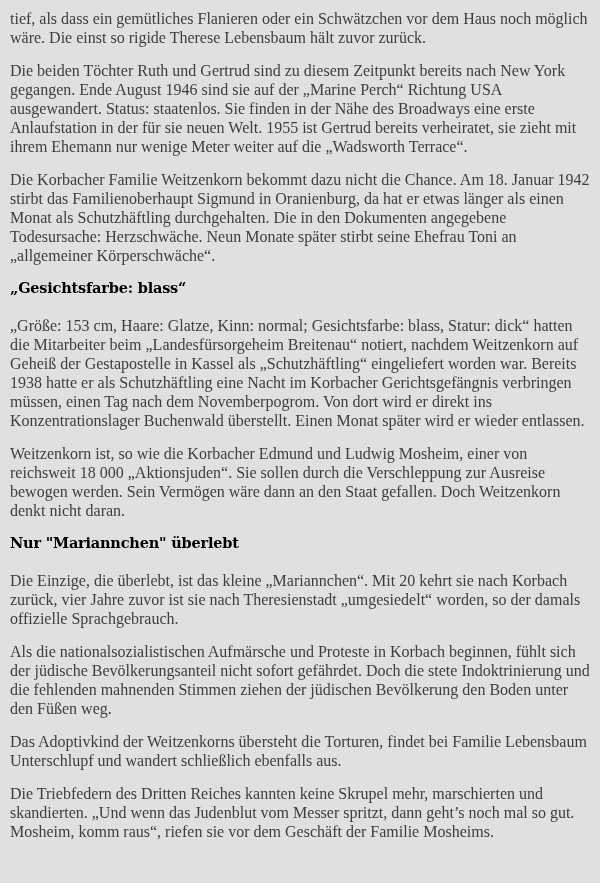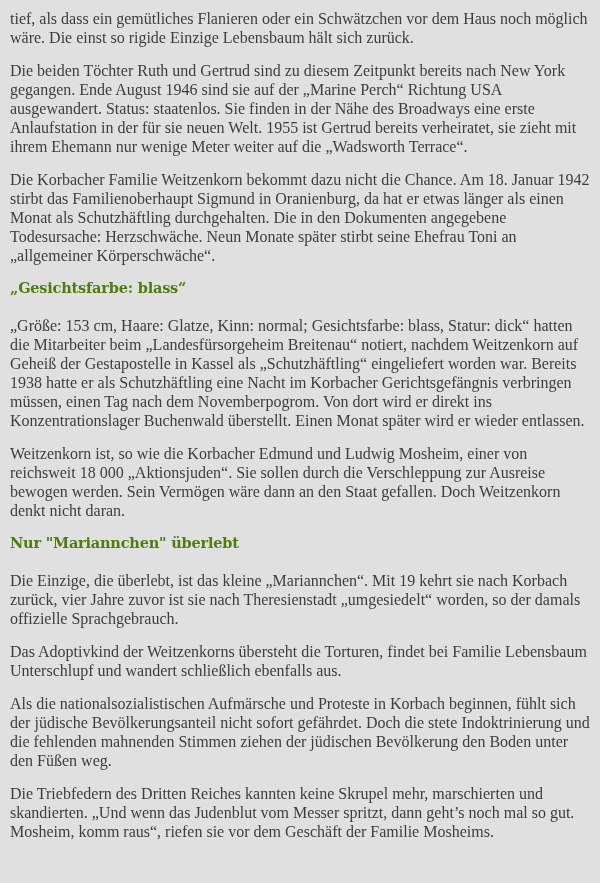--- a/index.html
+++ b/index.html
@@ -20,33 +20,33 @@
     font-size: 16px;
     line-height: 19px;
     margin: 0 0 14px 0;
     text-align: left;
   }
   .article-body h2 {
     font-family: "DejaVu Serif", serif;
     font-weight: bold;
     font-size: 14.5px;
     line-height: 18px;
-    color: #4d7c0f;
+    color: #000000;
     letter-spacing: -0.2px;
     margin: 14px 0 19px 0;
   }
 </style>
 </head>
 <body>
 
 <div class="article-body">
-  <p>tief, als dass ein gemütliches Flanieren oder ein Schwätzchen vor dem Haus noch möglich wäre. Die einst so rigide Einzige Lebensbaum hält sich zurück.</p>
+  <p>tief, als dass ein gemütliches Flanieren oder ein Schwätzchen vor dem Haus noch möglich wäre. Die einst so rigide Therese Lebensbaum hält zuvor zurück.</p>
   <p>Die beiden Töchter Ruth und Gertrud sind zu diesem Zeitpunkt bereits nach New York gegangen. Ende August 1946 sind sie auf der „Marine Perch“ Richtung USA ausgewandert. Status: staatenlos. Sie finden in der Nähe des Broadways eine erste Anlaufstation in der für sie neuen Welt. 1955 ist Gertrud bereits verheiratet, sie zieht mit ihrem Ehemann nur wenige Meter weiter auf die „Wadsworth Terrace“.</p>
   <p>Die Korbacher Familie Weitzenkorn bekommt dazu nicht die Chance. Am 18. Januar 1942 stirbt das Familienoberhaupt Sigmund in Oranienburg, da hat er etwas länger als einen Monat als Schutzhäftling durchgehalten. Die in den Dokumenten angegebene Todesursache: Herzschwäche. Neun Monate später stirbt seine Ehefrau Toni an „allgemeiner Körperschwäche“.</p>
   <h2>„Gesichtsfarbe: blass“</h2>
   <p>„Größe: 153 cm, Haare: Glatze, Kinn: normal; Gesichtsfarbe: blass, Statur: dick“ hatten die Mitarbeiter beim „Landesfürsorgeheim Breitenau“ notiert, nachdem Weitzenkorn auf Geheiß der Gestapostelle in Kassel als „Schutzhäftling“ eingeliefert worden war. Bereits 1938 hatte er als Schutzhäftling eine Nacht im Korbacher Gerichtsgefängnis verbringen müssen, einen Tag nach dem Novemberpogrom. Von dort wird er direkt ins Konzentrationslager Buchenwald überstellt. Einen Monat später wird er wieder entlassen.</p>
   <p>Weitzenkorn ist, so wie die Korbacher Edmund und Ludwig Mosheim, einer von reichsweit 18 000 „Aktionsjuden“. Sie sollen durch die Verschleppung zur Ausreise bewogen werden. Sein Vermögen wäre dann an den Staat gefallen. Doch Weitzenkorn denkt nicht daran.</p>
   <h2>Nur "Mariannchen" überlebt</h2>
-  <p>Die Einzige, die überlebt, ist das kleine „Mariannchen“. Mit 19 kehrt sie nach Korbach zurück, vier Jahre zuvor ist sie nach Theresienstadt „umgesiedelt“ worden, so der damals offizielle Sprachgebrauch.</p>
+  <p>Die Einzige, die überlebt, ist das kleine „Mariannchen“. Mit 20 kehrt sie nach Korbach zurück, vier Jahre zuvor ist sie nach Theresienstadt „umgesiedelt“ worden, so der damals offizielle Sprachgebrauch.</p>
+  <p>Als die nationalsozialistischen Aufmärsche und Proteste in Korbach beginnen, fühlt sich der jüdische Bevölkerungsanteil nicht sofort gefährdet. Doch die stete Indoktrinierung und die fehlenden mahnenden Stimmen ziehen der jüdischen Bevölkerung den Boden unter den Füßen weg.</p>
   <p>Das Adoptivkind der Weitzenkorns übersteht die Torturen, findet bei Familie Lebensbaum Unterschlupf und wandert schließlich ebenfalls aus.</p>
-  <p>Als die nationalsozialistischen Aufmärsche und Proteste in Korbach beginnen, fühlt sich der jüdische Bevölkerungsanteil nicht sofort gefährdet. Doch die stete Indoktrinierung und die fehlenden mahnenden Stimmen ziehen der jüdischen Bevölkerung den Boden unter den Füßen weg.</p>
   <p>Die Triebfedern des Dritten Reiches kannten keine Skrupel mehr, marschierten und skandierten. „Und wenn das Judenblut vom Messer spritzt, dann geht’s noch mal so gut. Mosheim, komm raus“, riefen sie vor dem Geschäft der Familie Mosheims.</p>
 </div>
 
 </body></html>

